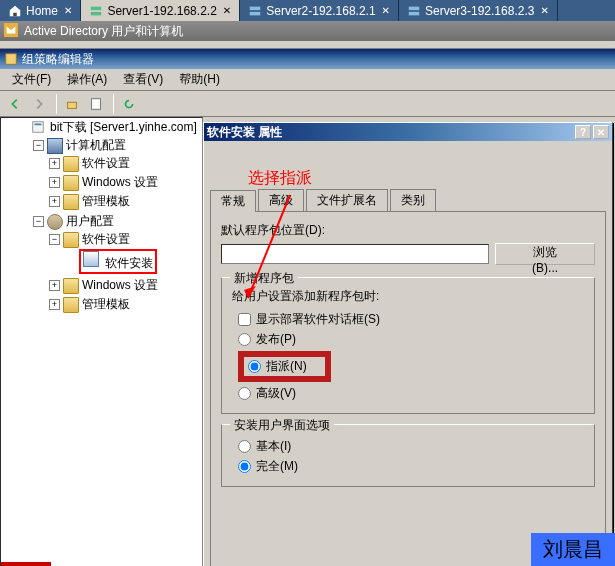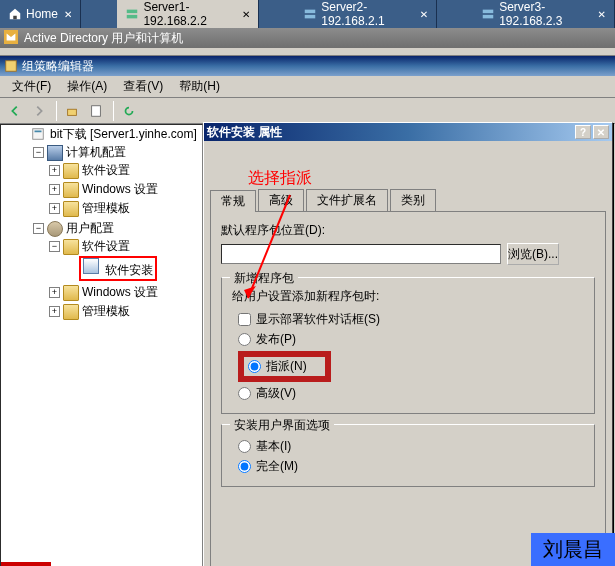--- a/index.html
+++ b/index.html
@@ -1,19 +1,19 @@
 <!DOCTYPE html>
 <html><head>
 <meta charset="utf-8">
 <style>
 * { box-sizing: border-box; margin: 0; padding: 0; font-family: "Microsoft YaHei", SimSun, Tahoma, sans-serif; font-size: 12px; }
 body { background: #c0c0c0; width: 615px; height: 566px; overflow: hidden; position: relative; }
 
 
-.top-tabs { display: flex; background: #3b5e88; height: 28px; gap: 36px; }
+.top-tabs { display: flex; background: #3b5e88; height: 21px; }
 .top-tab { display: flex; align-items: center; padding: 0 8px; color: #fff; border-right: 1px solid #1a3050; cursor: pointer; }
 .top-tab.active { background: #d4d0c8; color: #000; }
 .top-tab .tab-close { margin-left: 6px; color: #fff; font-size: 10px; }
 .top-tab .icon-sq { width: 14px; height: 14px; margin-right: 4px; display: inline-flex; align-items: center; justify-content: center; }
 
 
 .ad-bar { background: linear-gradient(#8c8c8c,#6f6f6f); color: #fff; height: 20px; display: flex; align-items: center; padding: 0 4px; }
 .ad-bar .ad-icon { width: 16px; height: 16px; margin-right: 4px; }
 
 
@@ -49,21 +49,21 @@
 .dialog-title { background: linear-gradient(to right,#08246b,#3a6ea5,#a6caf0); color: #fff; height: 18px; display: flex; align-items: center; justify-content: space-between; padding: 0 3px; font-weight: bold; }
 .dialog-title-btns { display: flex; }
 .dlg-btn { width: 16px; height: 14px; background: #d4d0c8; border: 1px outset #fff; margin-left: 2px; font-size: 10px; display: flex; align-items: center; justify-content: center; cursor: pointer; font-family: Marlett, sans-serif; }
 .tab-strip { display: flex; margin: 6px 6px 0 6px; }
 .tab { padding: 2px 10px; background: #d4d0c8; border: 1px solid #808080; border-bottom: none; margin-right: 2px; cursor: pointer; margin-top: 42px; }
 .tab.active { background: #d4d0c8; position: relative; top: 1px; z-index: 2; }
 .tab-body { margin: 0 6px 6px 6px; border: 1px solid #808080; background: #d4d0c8; padding: 10px; height: 370px; position: relative; }
 
 .field-label { margin-bottom: 4px; }
 .text-input { width: 280px; height: 20px; border: 1px inset #808080; background: #fff; padding: 1px 3px; }
-.btn { height: 22px; padding: 0 0; background: #d4d0c8; border: 1px outset #fff; cursor: pointer; }
+.btn { height: 22px; padding: 0 25px; background: #d4d0c8; border: 1px outset #fff; cursor: pointer; }
 .browse-row { display: flex; align-items: center; gap: 6px; margin-bottom: 12px; }
 
 .groupbox { border: 1px solid #808080; border-top: 1px solid #fff; padding: 10px 10px 8px 10px; margin-bottom: 10px; position: relative; }
 .groupbox::before { content: attr(data-legend); position: absolute; top: -8px; left: 8px; background: #d4d0c8; padding: 0 4px; }
 .radio-row, .check-row { display: flex; align-items: center; margin: 3px 0; padding-left: 6px; }
 .radio-row input, .check-row input { margin-right: 5px; }
 .radio-red { border: 6px solid #b91c1c; padding: 1px 18px 1px 4px; display: inline-flex; align-items: center; }
 
 .dlg-footer { display: flex; justify-content: flex-end; padding: 6px; gap: 8px; border-top: 1px solid #808080; }
 .dlg-footer .btn { width: 75px; }

